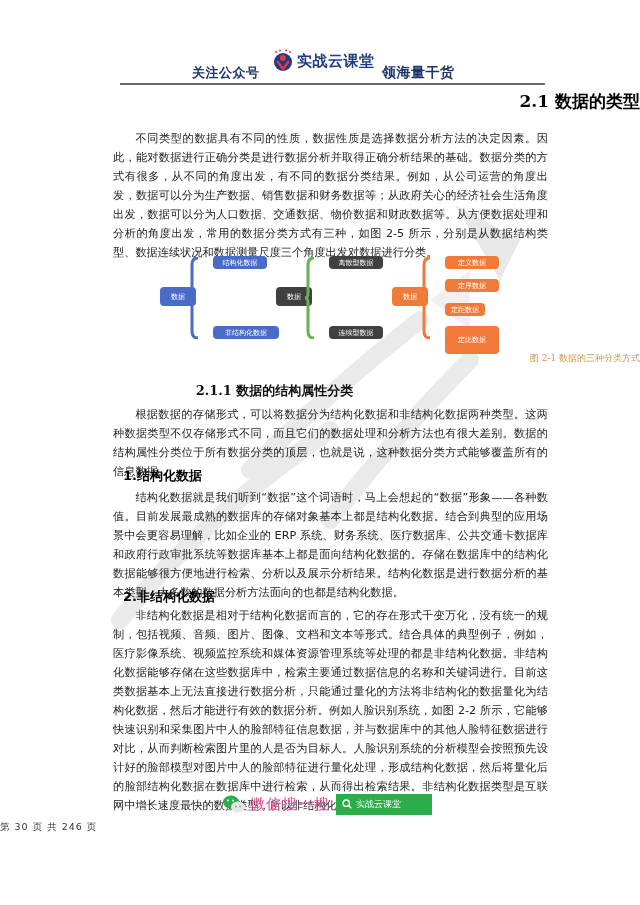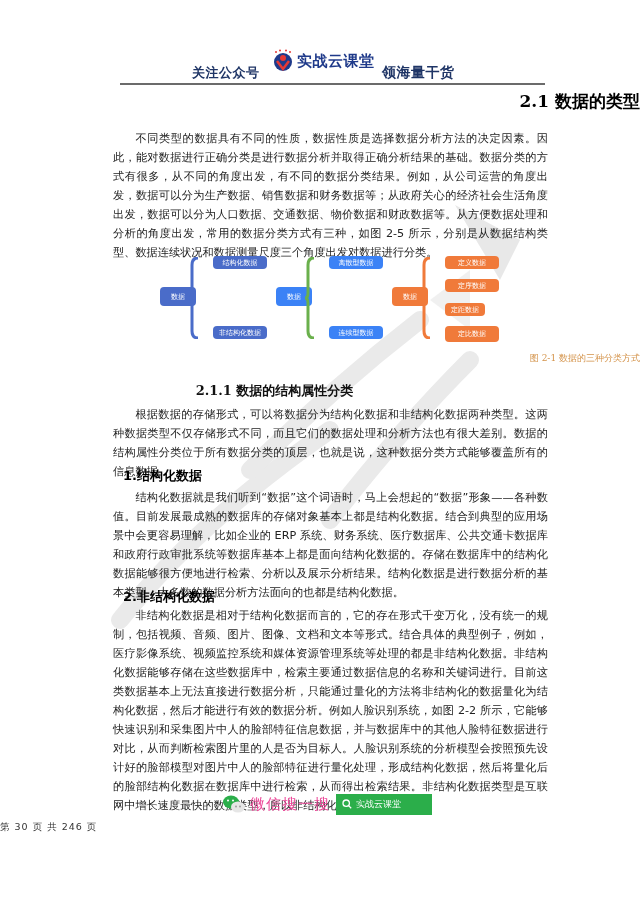--- a/index.html
+++ b/index.html
@@ -30,21 +30,21 @@
     .para4 { top: 606px; }
 
     .h3 { position: absolute; left: 123px; font-size: 13px; font-weight: bold; color: #000000; }
     .h3-1 { top: 467px; }
     .h3-2 { top: 588px; }
 
     
     .diagram { position: absolute; left: 140px; top: 250px; width: 380px; height: 100px; }
     .box { position: absolute; color: #fff; font-size: 7px; display: flex; align-items: center; justify-content: center; border-radius: 4px; font-family: "DejaVu Serif", serif; margin-left: 13px; }
     .blue { background: #4a6cc9; }
-    .green { background: #3b82f6; }
+    .green { background: #404040; }
     .orange { background: #f07a3a; }
 
     .caption { position: absolute; left: 0; width: 640px; text-align: right; top: 352px; font-size: 9px; color: #d4934a; font-family: "DejaVu Serif", serif; }
 
     
     .footer-search { position: absolute; left: 222px; top: 793px; height: 22px; display: flex; align-items: center; z-index: 2; }
     .wechat-icon { width: 24px; height: 20px; }
     .footer-search-label { font-size: 15px; color: #ec4899; margin-left: 4px; margin-right: 6px; letter-spacing: 1px; }
     .search-btn { background: #2bae4a; color: #fff; height: 21px; width: 96px; display: flex; align-items: center; padding-left: 6px; font-size: 9px; gap: 4px; }
     .page-num { position: absolute; left: 0; width: 640px; text-align: left; top: 821px; font-size: 9.5px; color: #333; letter-spacing: 1px; }
@@ -84,37 +84,37 @@
   <h1 class="title">2.1  数据的类型</h1>
   <p class="para para1">不同类型的数据具有不同的性质，数据性质是选择数据分析方法的决定因素。因此，能对数据进行正确分类是进行数据分析并取得正确分析结果的基础。数据分类的方式有很多，从不同的角度出发，有不同的数据分类结果。例如，从公司运营的角度出发，数据可以分为生产数据、销售数据和财务数据等；从政府关心的经济社会生活角度出发，数据可以分为人口数据、交通数据、物价数据和财政数据等。从方便数据处理和分析的角度出发，常用的数据分类方式有三种，如图 2-5 所示，分别是从数据结构类型、数据连续状况和数据测量尺度三个角度出发对数据进行分类。</p>
 
   <div class="diagram">
 
     <div class="box blue" style="left:7px;top:37px;width:36px;height:19px;">数据</div>
     <svg style="position:absolute;left:49px;top:7px;width:10px;height:82px;" viewBox="0 0 10 82">
       <path d="M9 1 Q3 1 3 8 L3 36 Q3 41 0 41 Q3 41 3 46 L3 74 Q3 81 9 81" fill="none" stroke="#4a6cc9" stroke-width="3"></path>
     </svg>
     <div class="box blue" style="left:60px;top:6px;width:54px;height:13px;">结构化数据</div>
-    <div class="box blue" style="left:60px;top:76px;width:54px;height:13px;">非结构化数据</div>
+    <div class="box blue" style="left:60px;top:76px;width:66px;height:13px;">非结构化数据</div>
 
     <div class="box green" style="left:123px;top:37px;width:36px;height:19px;">数据</div>
     <svg style="position:absolute;left:165px;top:7px;width:10px;height:82px;" viewBox="0 0 10 82">
       <path d="M9 1 Q3 1 3 8 L3 36 Q3 41 0 41 Q3 41 3 46 L3 74 Q3 81 9 81" fill="none" stroke="#6ab04c" stroke-width="3"></path>
     </svg>
     <div class="box green" style="left:176px;top:6px;width:54px;height:13px;">离散型数据</div>
     <div class="box green" style="left:176px;top:76px;width:54px;height:13px;">连续型数据</div>
 
     <div class="box orange" style="left:239px;top:37px;width:36px;height:19px;">数据</div>
     <svg style="position:absolute;left:281px;top:7px;width:10px;height:82px;" viewBox="0 0 10 82">
       <path d="M9 1 Q3 1 3 8 L3 36 Q3 41 0 41 Q3 41 3 46 L3 74 Q3 81 9 81" fill="none" stroke="#f07a3a" stroke-width="3"></path>
     </svg>
     <div class="box orange" style="left:292px;top:6px;width:54px;height:13px;">定义数据</div>
     <div class="box orange" style="left:292px;top:29px;width:54px;height:13px;">定序数据</div>
     <div class="box orange" style="left:292px;top:53px;width:40px;height:13px;">定距数据</div>
-    <div class="box orange" style="left:292px;top:76px;width:54px;height:16px;">定比数据</div>
+    <div class="box orange" style="left:292px;top:76px;width:54px;height:28px;">定比数据</div>
   </div>
   <div class="caption">图 2-1  数据的三种分类方式</div>
 
   <h2 class="subtitle">2.1.1  数据的结构属性分类</h2>
   <p class="para para2">根据数据的存储形式，可以将数据分为结构化数据和非结构化数据两种类型。这两种数据类型不仅存储形式不同，而且它们的数据处理和分析方法也有很大差别。数据的结构属性分类位于所有数据分类的顶层，也就是说，这种数据分类方式能够覆盖所有的信息数据。</p>
 
   <h3 class="h3 h3-1">1.结构化数据</h3>
   <p class="para para3">结构化数据就是我们听到“数据”这个词语时，马上会想起的“数据”形象——各种数值。目前发展最成熟的数据库的存储对象基本上都是结构化数据。结合到典型的应用场景中会更容易理解，比如企业的 ERP 系统、财务系统、医疗数据库、公共交通卡数据库和政府行政审批系统等数据库基本上都是面向结构化数据的。存储在数据库中的结构化数据能够很方便地进行检索、分析以及展示分析结果。结构化数据是进行数据分析的基本类型，大多数的数据分析方法面向的也都是结构化数据。</p>
 
   <h3 class="h3 h3-2">2.非结构化数据</h3>

